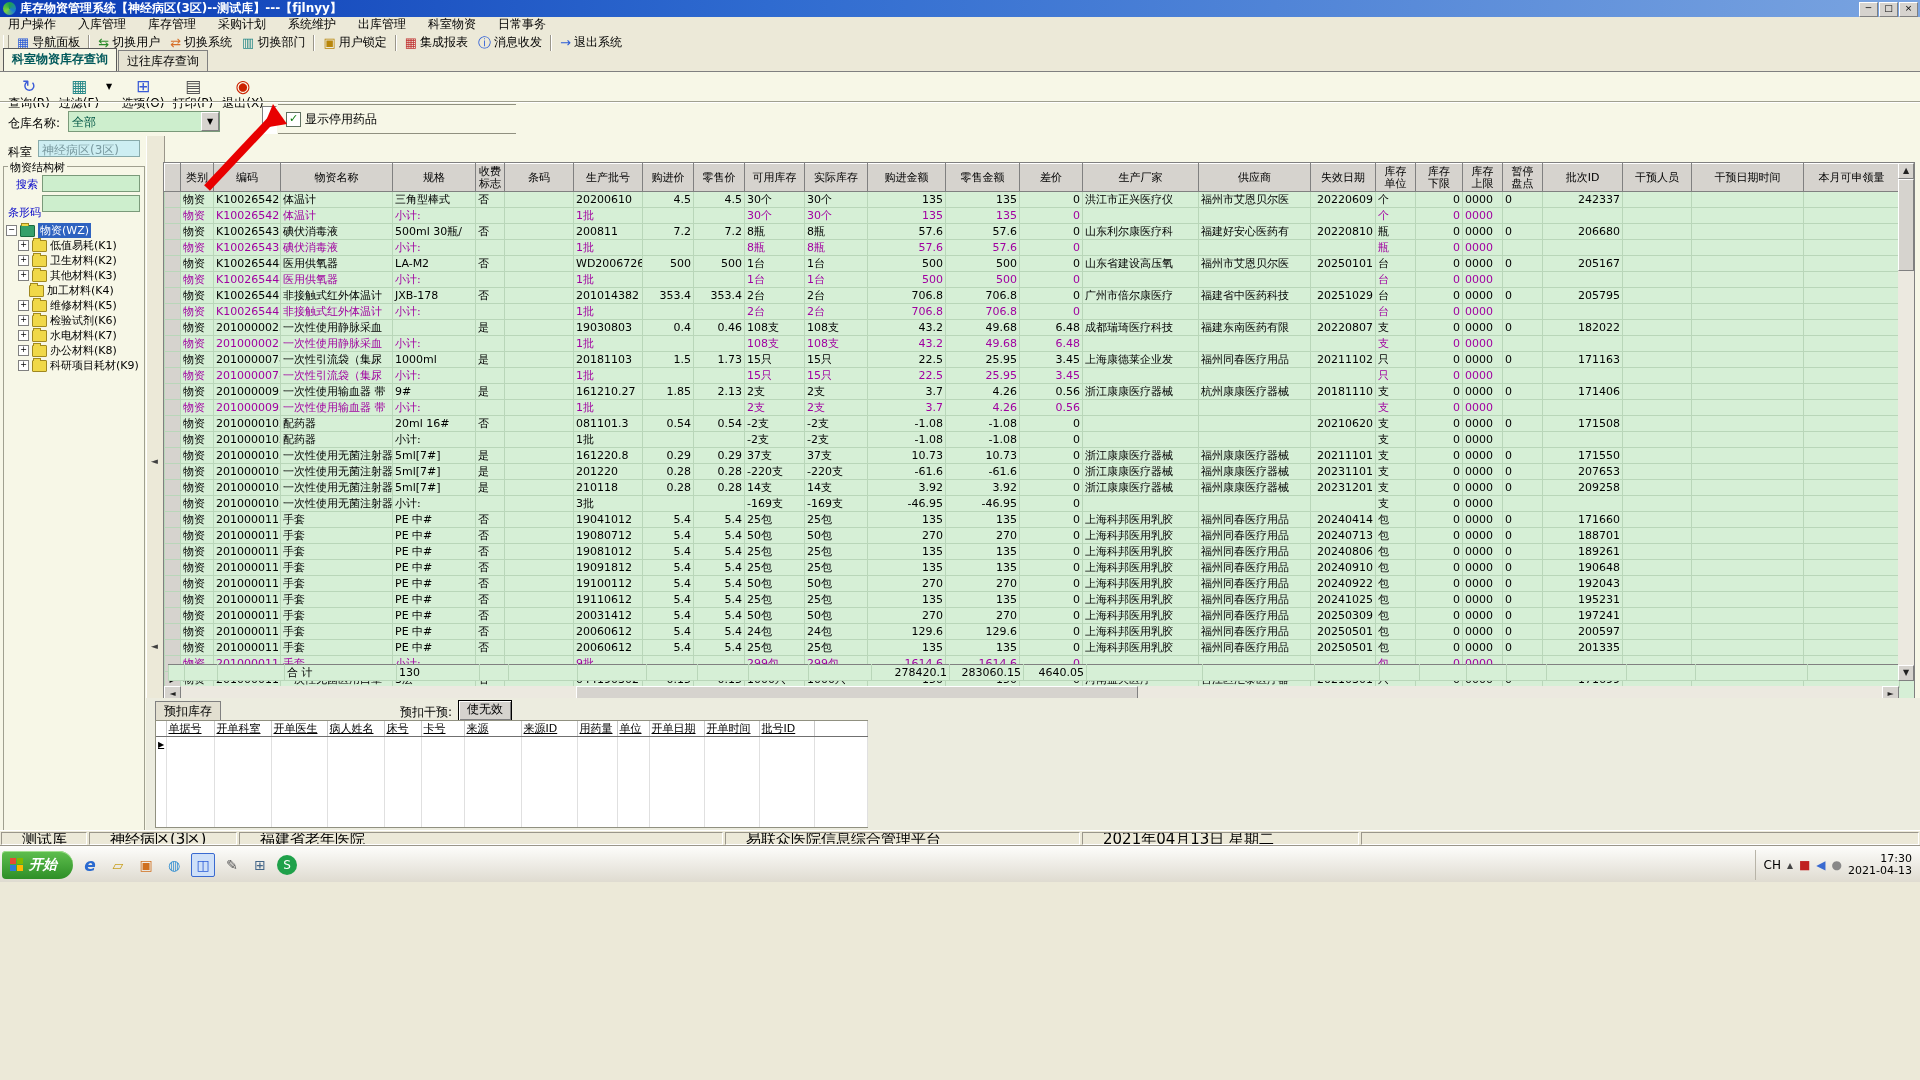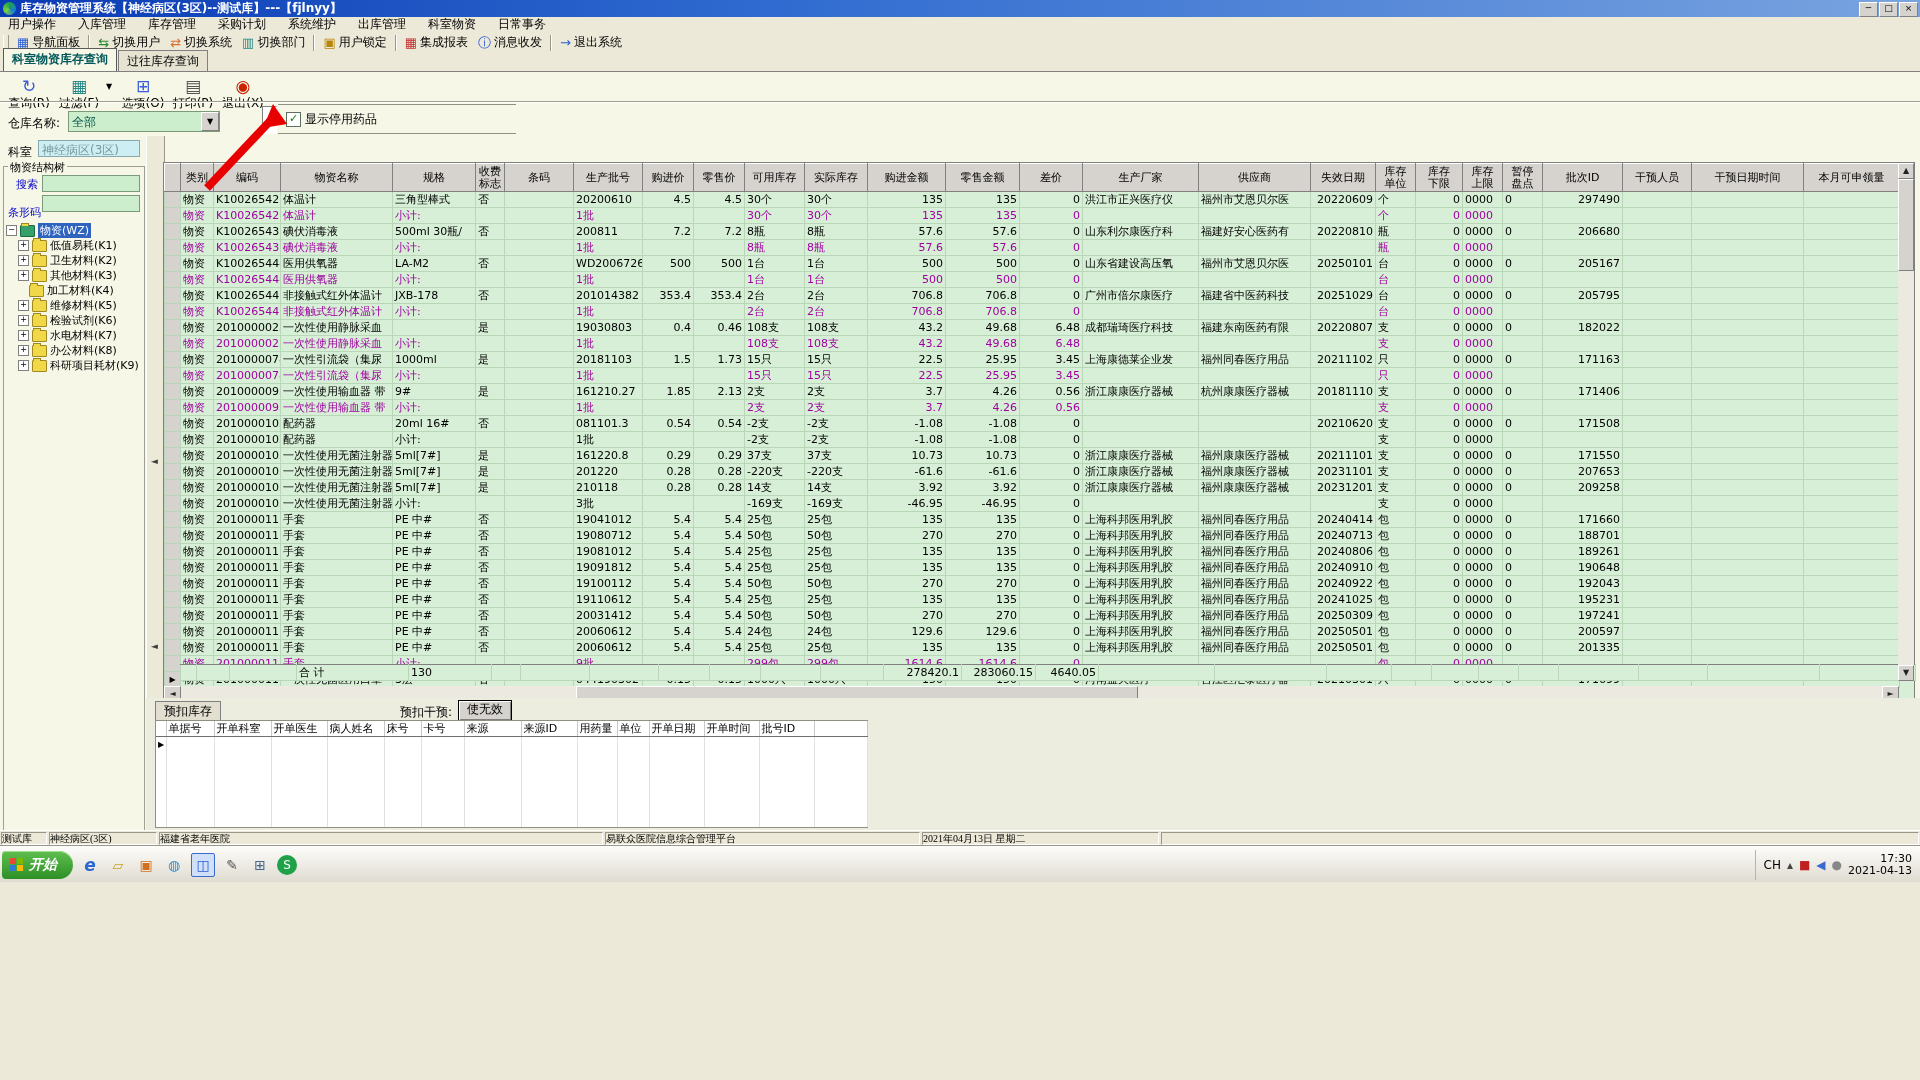--- a/index.html
+++ b/index.html
@@ -65,39 +65,39 @@
   #splitter .ar{position:absolute;left:4px;font-size:9px;color:#404040;}
   
   #tblregion{left:163px;top:90px;width:1752px;height:540px;position:absolute;background:#d6efd6;border:1px solid #808080;box-sizing:border-box;}
   table.grid{border-collapse:collapse;table-layout:fixed;font-size:11px;}
   #maintable{width:1735px;}
   #maintable th{background:#d6d3ce;border:1px solid #fff;border-right-color:#808080;border-bottom-color:#808080;font-weight:normal;font-size:11px;line-height:12px;white-space:pre-line;padding:0;height:27px;overflow:hidden;}
   #maintable td{border:1px solid #b9d6b9;height:14px;padding:0 2px;white-space:nowrap;overflow:hidden;background:#d6efd6;}
   td.r{text-align:right;} 
   tr.s td{color:#a000a0;}
   td.ind{background:#d6d3ce!important;border:1px solid #fff;border-right-color:#808080;border-bottom-color:#808080;text-align:center;font-size:8px;}
-  #sumtable{width:1735px;position:absolute;left:16px;bottom:20px;}
+  #sumtable{width:1735px;position:absolute;left:4px;bottom:20px;}
   #sumtable td{border:1px solid #b9d6b9;height:14px;padding:0 2px;white-space:nowrap;overflow:hidden;background:#d6efd6;border-top:1px solid #808080;}
   
   .sb{background:#d6d3ce;}
   .sbtn{background:#d6d3ce;text-align:center;font-size:8px;line-height:14px;color:#222;}
   #vscroll{position:absolute;right:0;top:0;width:16px;height:518px;background:#ece9e0;}
   #hscroll{position:absolute;left:0;bottom:0;width:1735px;height:15px;background:#ece9e0;display:flex;}
   
   #bottom{left:146px;top:698px;width:1774px;height:132px;position:absolute;background:#ececdf;}
   #pw-tab{position:absolute;left:9px;top:3px;padding:1px 8px 2px 8px;background:#e2dfd0;border:1px solid #808080;border-bottom:none;font-size:12px;}
   #pw-label{position:absolute;left:254px;top:6px;font-size:12px;}
   #invalid-btn{position:absolute;left:312px;top:2px;width:52px;height:19px;background:#d6d3ce;border:1px solid #000;box-shadow:inset 1px 1px 0 #fff,inset -1px -1px 0 #808080;font-size:12px;text-align:center;line-height:17px;}
   #btblwrap{position:absolute;left:9px;top:22px;width:713px;height:108px;background:#fff;border:1px solid #909080;box-sizing:border-box;}
-  #btable{width:711px;}
+  #btable{width:711px;text-decoration:underline;}
   #btable th{border-right:1px solid #c8c8c8;border-bottom:1px solid #707070;font-weight:normal;font-size:11px;height:15px;padding:0 2px;text-align:left;white-space:nowrap;overflow:hidden;background:#fff;}
   #btable td{border-right:1px solid #e0e0e0;height:15px;padding:0 2px;}
   
   #statusbar{left:0;top:830px;width:1920px;height:15px;position:absolute;background:#ece9d8;border-top:1px solid #fff;display:flex;}
-  .spanel{border:1px solid;border-color:#9a968a #fff #fff #9a968a;margin:1px;font-size:10px;padding:0 0;white-space:nowrap;overflow:hidden;line-height:12px;font-family:Liberation Serif, serif;}
+  .spanel{border:1px solid;border-color:#9a968a #fff #fff #9a968a;margin:1px;font-size:15px;padding:0 20px;white-space:nowrap;overflow:hidden;line-height:12px;}
   
   #taskbar{left:0;top:845px;width:1920px;height:37px;position:absolute;background:linear-gradient(#fdfdfb,#dedacf);border-top:1px solid #9a968a;display:flex;align-items:center;}
   #startbtn{height:28px;margin-left:2px;padding:0 16px 0 8px;background:linear-gradient(#5fbf4e,#2e8f27);border-radius:4px 14px 14px 4px;color:#fff;font-weight:bold;font-style:italic;display:flex;align-items:center;gap:5px;font-size:14px;box-shadow:inset 0 1px 0 #9fdf8e;}
   .flag{width:14px;height:14px;display:grid;grid-template-columns:6px 6px;grid-template-rows:6px 6px;gap:1px;}
   .flag i{display:block;}
   .ql{width:22px;height:22px;margin-left:6px;border-radius:2px;display:flex;align-items:center;justify-content:center;font-size:14px;}
   .ql.pressed{border:1px solid #3a6ad0;background:#cfe0f8;}
   #tray{margin-left:auto;display:flex;align-items:center;gap:6px;padding:0 8px;height:30px;border-left:1px solid #b8b4a8;}
   .tico{font-size:12px;line-height:12px;}
   #clock{text-align:right;font-size:11px;line-height:12px;}
@@ -347,21 +347,21 @@
             <td class="r">135</td>
             <td class="r">135</td>
             <td class="r">0</td>
             <td>洪江市正兴医疗仪</td>
             <td>福州市艾恩贝尔医</td>
             <td class="r">20220609</td>
             <td>个</td>
             <td class="r">0</td>
             <td>0000</td>
             <td>0</td>
-            <td class="r">297490</td>
+            <td class="r">242337</td>
             <td></td>
             <td></td>
             <td></td>
           </tr>
           <tr class="s">
             <td class="ind"></td>
             <td>物资</td>
             <td>K100265421</td>
             <td>体温计</td>
             <td>小计:</td>

